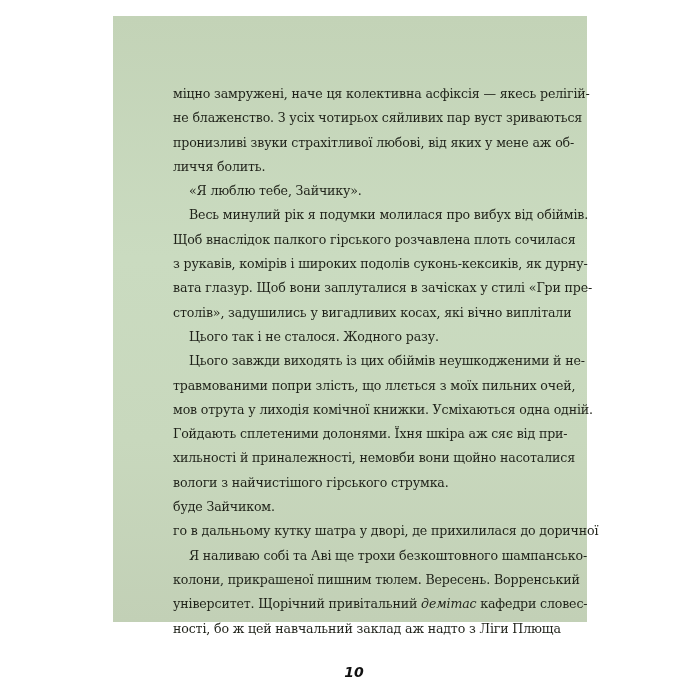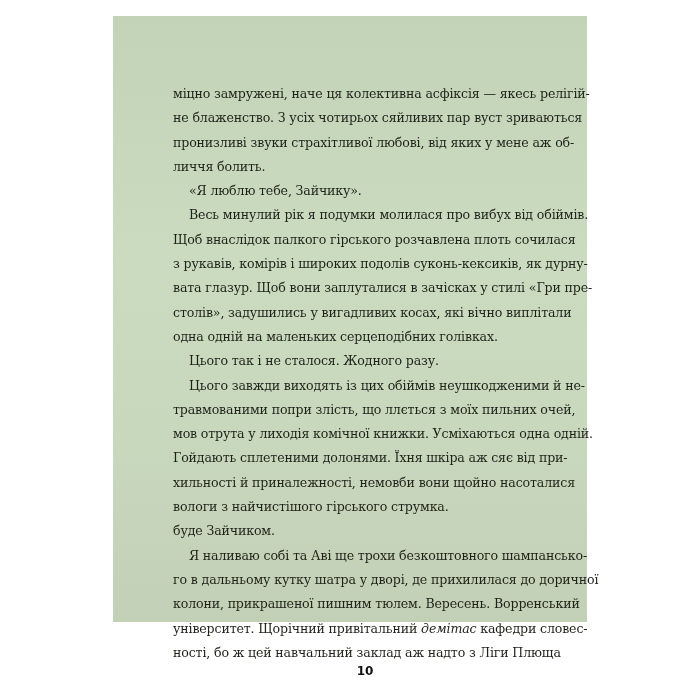--- a/index.html
+++ b/index.html
@@ -32,54 +32,54 @@
     height: 24.3px;
   }
   .line.just {
     text-align: justify;
     text-align-last: justify;
   }
   .line.indent { padding-left: 16px; }
   .italic { font-style: italic; }
   .page-number {
     position: absolute;
-    left: 15px; width: 474px;
+    left: 4px; width: 474px;
     top: 648px;
     text-align: center;
     font-family: "DejaVu Sans", sans-serif;
+    font-style: italic;
     font-weight: bold;
-    font-size: 12px;
+    font-size: 14px;
     color: #111111;
   }
 </style>
 </head>
 <body>
 
 <div class="page">
   <div class="text">
     <span class="line just">міцно замружені, наче ця колективна асфіксія — якесь релігій-</span>
     <span class="line just">не блаженство. З усіх чотирьох сяйливих пар вуст зриваються</span>
     <span class="line just">пронизливі звуки страхітливої любові, від яких у мене аж об-</span>
     <span class="line">личчя болить.</span>
     <span class="line indent">«Я люблю тебе, Зайчику».</span>
     <span class="line just indent">Весь минулий рік я подумки молилася про вибух від обіймів.</span>
     <span class="line just">Щоб внаслідок палкого гірського розчавлена плоть сочилася</span>
     <span class="line just">з рукавів, комірів і широких подолів суконь-кексиків, як дурну-</span>
     <span class="line just">вата глазур. Щоб вони заплуталися в зачісках у стилі «Гри пре-</span>
     <span class="line just">столів», задушились у вигадливих косах, які вічно виплітали</span>
-    <span class="line">одна одній на маленьких серцеподібних голівках.</span>
     <span class="line indent">Цього так і не сталося. Жодного разу.</span>
     <span class="line just indent">Цього завжди виходять із цих обіймів неушкодженими й не-</span>
     <span class="line just">травмованими попри злість, що ллється з моїх пильних очей,</span>
     <span class="line just">мов отрута у лиходія комічної книжки. Усміхаються одна одній.</span>
     <span class="line just">Гойдають сплетеними долонями. Їхня шкіра аж сяє від при-</span>
     <span class="line just">хильності й приналежності, немовби вони щойно насоталися</span>
     <span class="line">вологи з найчистішого гірського струмка.</span>
     <span class="line">буде Зайчиком.</span>
+    <span class="line just">го в дальньому кутку шатра у дворі, де прихилилася до доричної</span>
     <span class="line just indent">Я наливаю собі та Аві ще трохи безкоштовного шампансько-</span>
-    <span class="line just">го в дальньому кутку шатра у дворі, де прихилилася до доричної</span>
     <span class="line just">колони, прикрашеної пишним тюлем. Вересень. Ворренський</span>
     <span class="line just"><span>університет. Щорічний привітальний </span><span class="italic">демітас</span><span> кафедри словес-</span></span>
     <span class="line just">ності, бо ж цей навчальний заклад аж надто з Ліги Плюща</span>
 
   </div>
   <div class="page-number">10</div>
 </div>
 
 </body></html>

